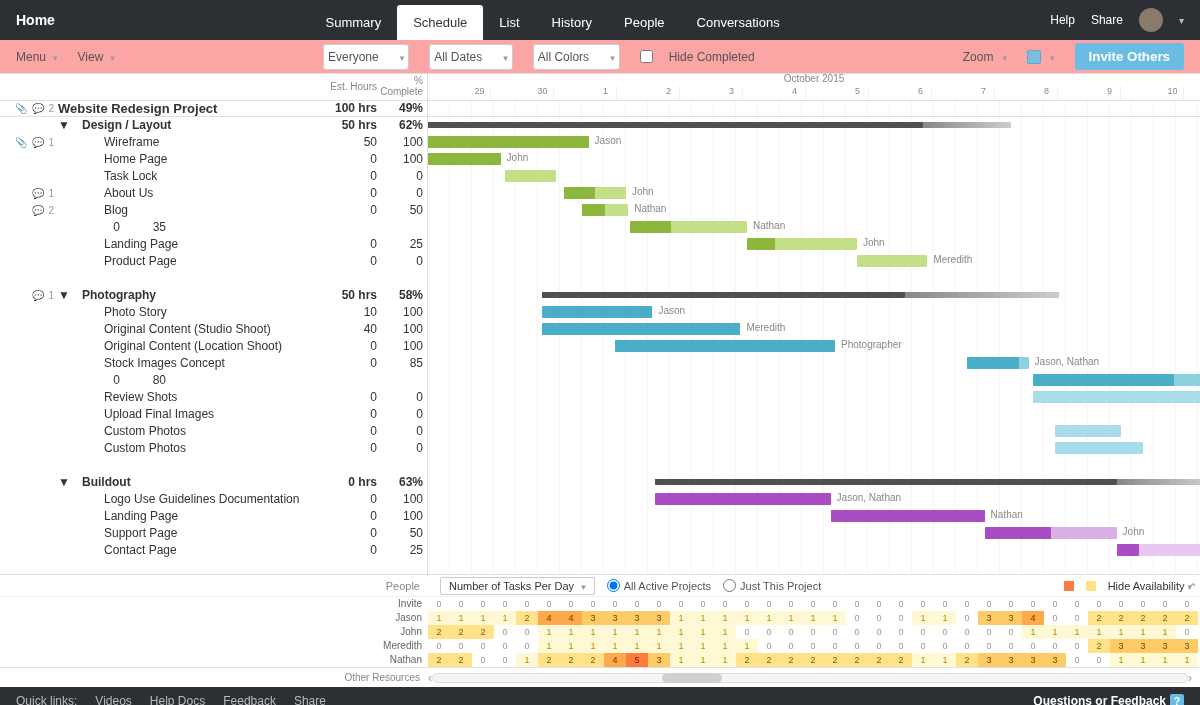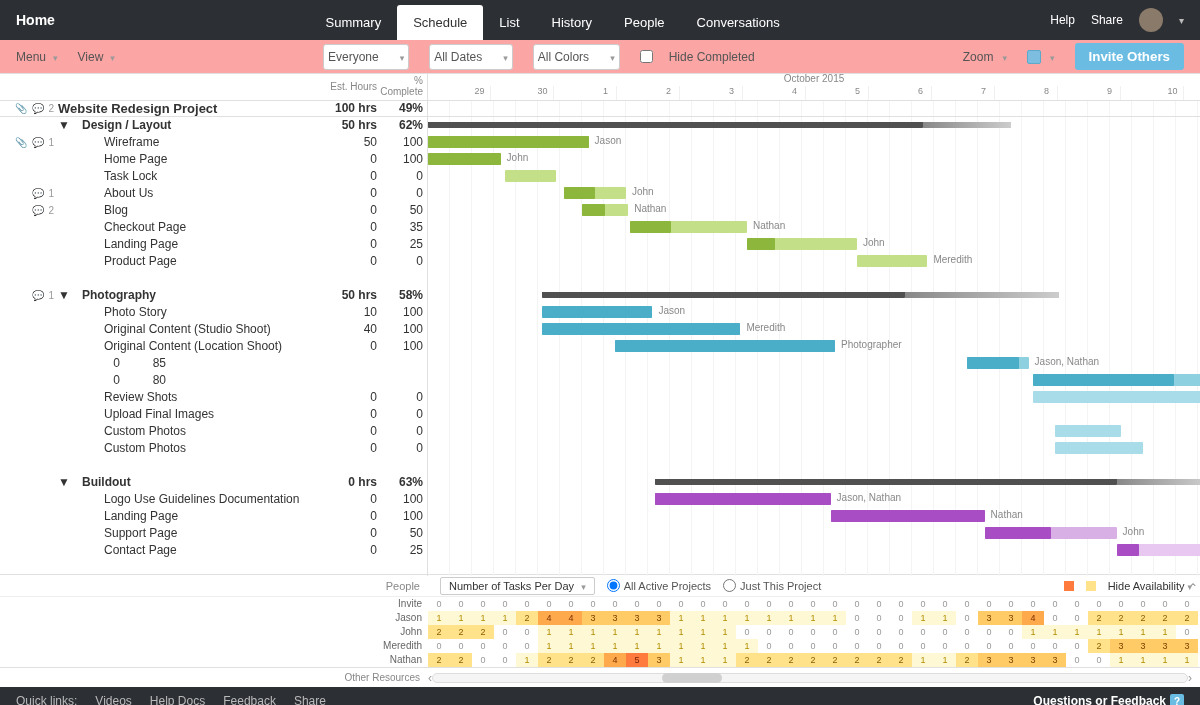--- a/index.html
+++ b/index.html
@@ -229,21 +229,20 @@
             <span>2</span>
           </div>
           <div class="caret"></div>
           <div class="group-name">Blog</div>
           <div class="est-val">0</div>
           <div class="pct-val">50</div>
         </div>
         <div class="task-group-row task">
           <div class="left-icons"></div>
           <div class="caret"></div>
-          <div class="group-name">Checkout Page</div>
           <div class="est-val">0</div>
           <div class="pct-val">35</div>
         </div>
         <div class="task-group-row task">
           <div class="left-icons"></div>
           <div class="caret"></div>
           <div class="group-name">Landing Page</div>
           <div class="est-val">0</div>
           <div class="pct-val">25</div>
         </div>
@@ -284,20 +283,21 @@
         <div class="task-group-row task">
           <div class="left-icons"></div>
           <div class="caret"></div>
           <div class="group-name">Original Content (Location Shoot)</div>
           <div class="est-val">0</div>
           <div class="pct-val">100</div>
         </div>
         <div class="task-group-row task">
           <div class="left-icons"></div>
           <div class="caret"></div>
+          <div class="group-name">Stock Images Concept</div>
           <div class="est-val">0</div>
           <div class="pct-val">85</div>
         </div>
         <div class="task-group-row task">
           <div class="left-icons"></div>
           <div class="caret"></div>
           <div class="est-val">0</div>
           <div class="pct-val">80</div>
         </div>
         <div class="task-group-row task">

